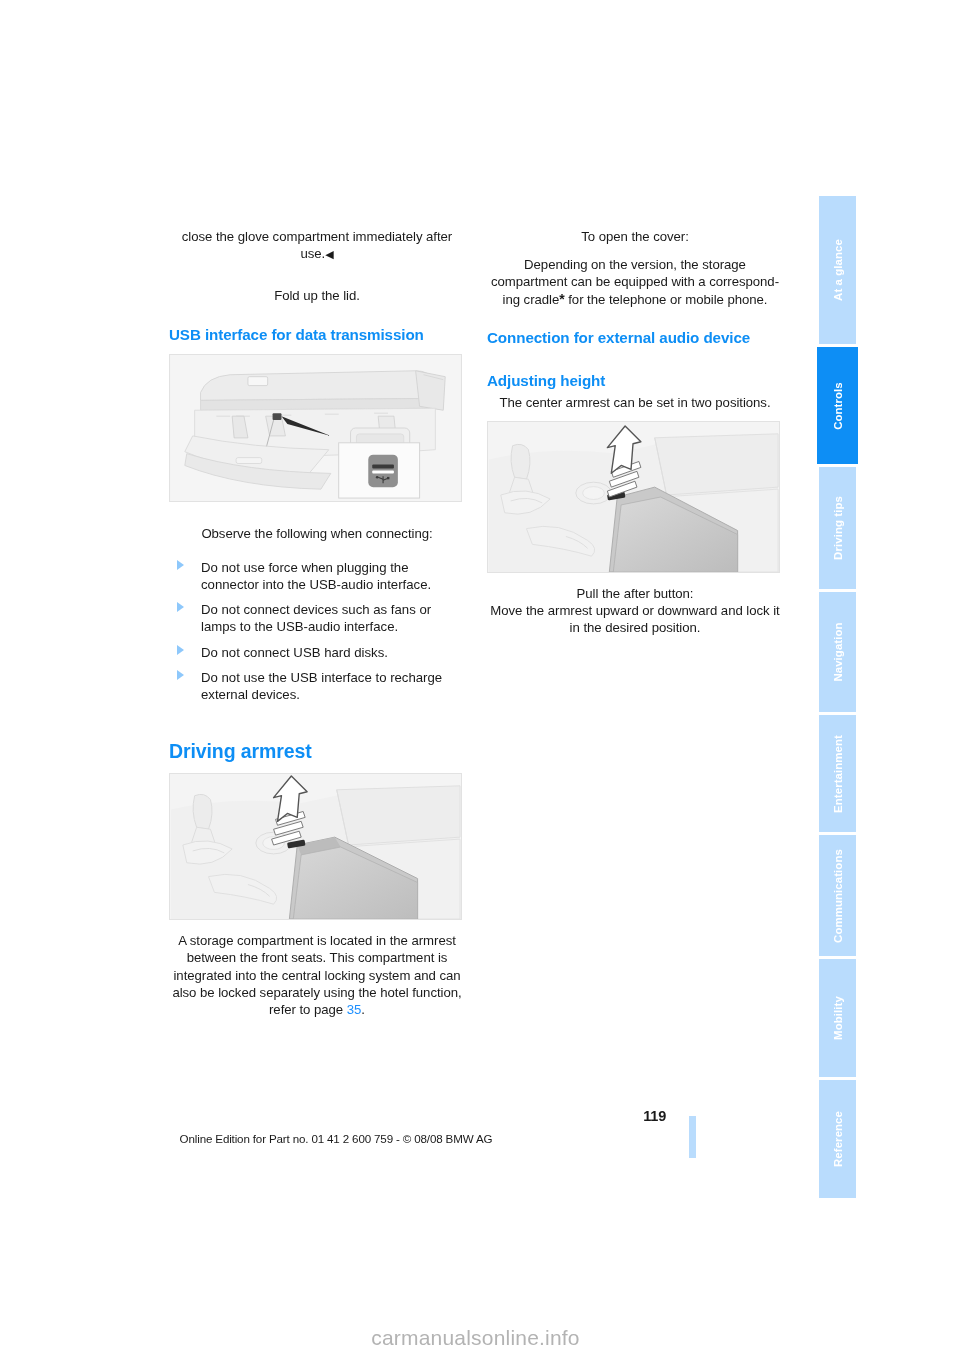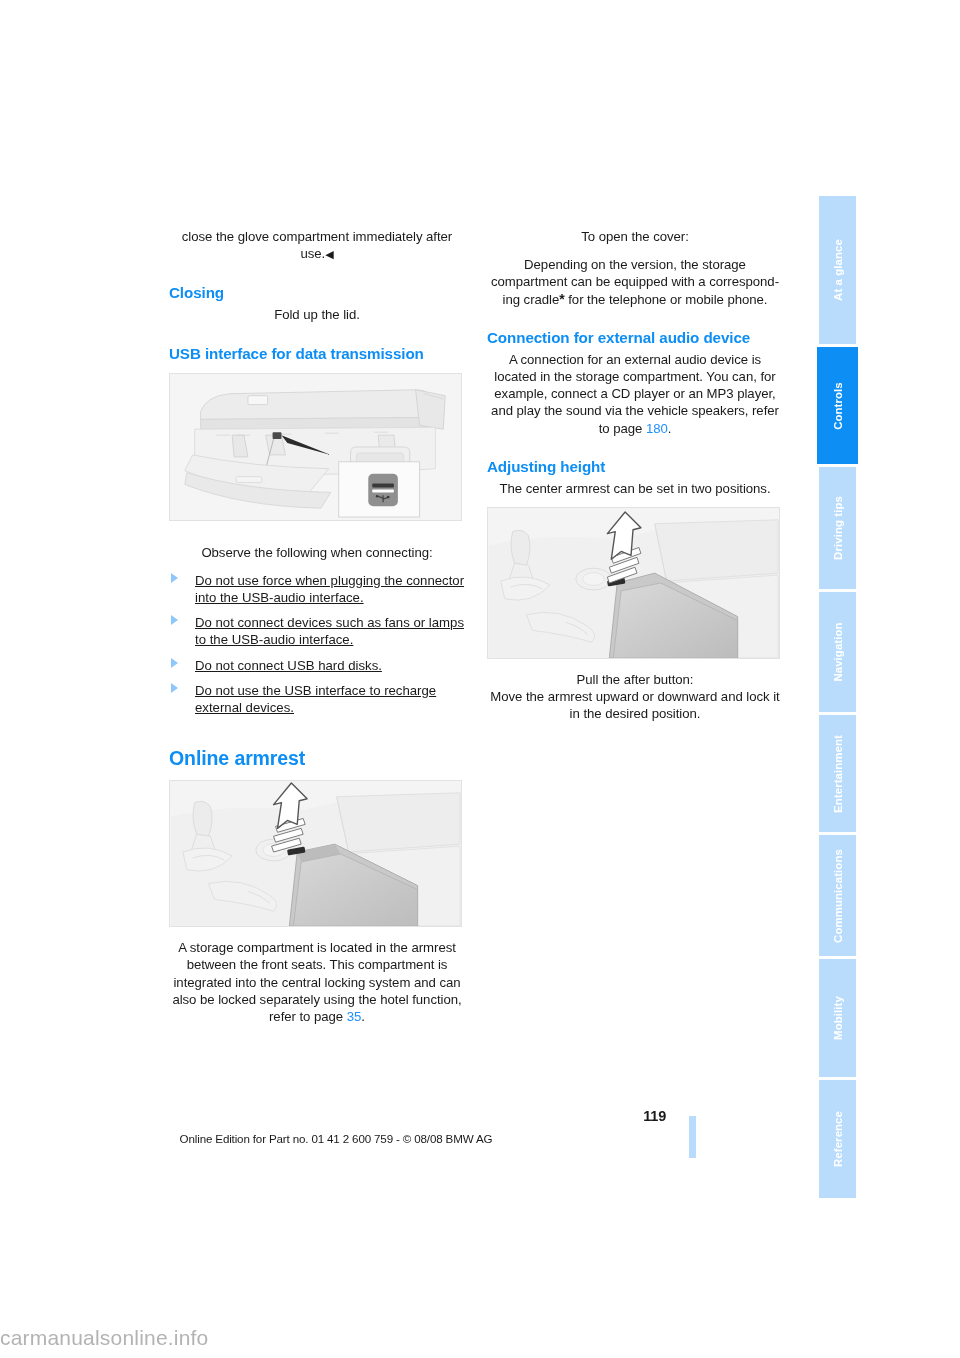--- a/index.html
+++ b/index.html
@@ -62,21 +62,21 @@
   
   .xref { color: #1e90ff; }
 
   
   .endmark { font-size: 11px; letter-spacing: 0; }
 
   
   .optstar { font-weight: bold; font-size: 14px; vertical-align: baseline; }
 
   
-  ul.bullets { list-style: none; margin: 0; padding: 0; text-decoration: underline; }
+  ul.bullets { list-style: none; margin: 6px; padding: 0; }
   ul.bullets li {
     position: relative;
     padding-left: 26px;
     margin: 0 0 8px 0;
     font-size: 13.2px;
     line-height: 17.2px;
   }
   ul.bullets li:last-child { margin-bottom: 0; }
   ul.bullets li .tri {
     position: absolute;
@@ -158,38 +158,37 @@
     left: 689px; top: 1116px;
     width: 7px; height: 42px;
     background: #b9dcfd;
   }
 
   
   #watermark {
     position: absolute;
     left: 0; bottom: 8px;
     width: 960px;
-    text-align: left;
+    text-align: center;
     padding-right: 9px;
     font-size: 21px;
     color: #b3b3b3;
     letter-spacing: 0.2px;
   }
 </style>
 </head>
 <body>
 
 <div id="page">
 
   <div class="col" id="col-left">
 
     <p class="body"><span>close the glove compartment immediately after use.</span><span class="endmark">◀</span></p>
 
     <div class="sp-head-before"></div>
-    <h2 class="section">Closing</h2>
     <div class="sp-head-after"></div>
     <p class="body">Fold up the lid.</p>
 
     <div class="sp-head-before"></div>
     <h2 class="section">USB interface for data transmission</h2>
     <div class="sp-img-before"></div>
 
     <div class="figure" style="height:148px;">
       <svg viewBox="0 0 293 148" xmlns="http://www.w3.org/2000/svg" aria-hidden="true">
         <rect x="0" y="0" width="293" height="148" fill="#f5f5f5"></rect>
@@ -244,21 +243,21 @@
     <div class="sp-para"></div>
 
     <ul class="bullets">
       <li><span class="tri"></span><span>Do not use force when plugging the connector into the USB-audio interface.</span></li>
       <li><span class="tri"></span><span>Do not connect devices such as fans or lamps to the USB-audio interface.</span></li>
       <li><span class="tri"></span><span>Do not connect USB hard disks.</span></li>
       <li><span class="tri"></span><span>Do not use the USB interface to recharge external devices.</span></li>
     </ul>
 
     <div class="sp-bighead-before"></div>
-    <h2 class="section big">Online armrest</h2>
+    <h2 class="section big">Driving armrest</h2>
     <div class="sp-img-before"></div>
 
     <div class="figure" style="height:147px;">
       <svg viewBox="0 0 293 147" xmlns="http://www.w3.org/2000/svg" aria-hidden="true">
         <rect x="0" y="0" width="293" height="147" fill="#f4f4f4"></rect>
 
         <path d="M0 36 Q60 22 130 30 L205 14 L293 18 L293 147 L0 147 Z" fill="#f0f0f0"></path>
 
         <path d="M168 16 L293 12 L293 64 L180 72 Z" fill="#ededed" stroke="#e0e0e0" stroke-width="1"></path>
         <path d="M176 74 L293 66 L293 147 L200 147 Z" fill="#f1f1f1" stroke="#e2e2e2" stroke-width="1"></path>
@@ -301,21 +300,20 @@
 
   <div class="col" id="col-right">
 
     <p class="body">To open the cover:</p>
     <div class="sp-para"></div>
     <p class="body"><span>Depending on the version, the storage compartment can be equipped with a correspond-ing cradle</span><span class="optstar">*</span><span> for the telephone or mobile phone.</span></p>
 
     <div class="sp-head-before"></div>
     <h2 class="section">Connection for external audio device</h2>
     <div class="sp-head-after"></div>
-    <p class="body"><span>A connection for an external audio device is located in the storage compartment. You can, for example, connect a CD player or an MP3 player, and play the sound via the vehicle speakers, refer to page </span><span class="xref">180</span><span>.</span></p>
 
     <div class="sp-head-before"></div>
     <h2 class="section">Adjusting height</h2>
     <div class="sp-head-after"></div>
     <p class="body">The center armrest can be set in two positions.</p>
     <div class="sp-img-before"></div>
 
     <div class="figure" style="height:152px;">
       <svg viewBox="0 0 293 152" xmlns="http://www.w3.org/2000/svg" aria-hidden="true">
         <rect x="0" y="0" width="293" height="152" fill="#f4f4f4"></rect>

